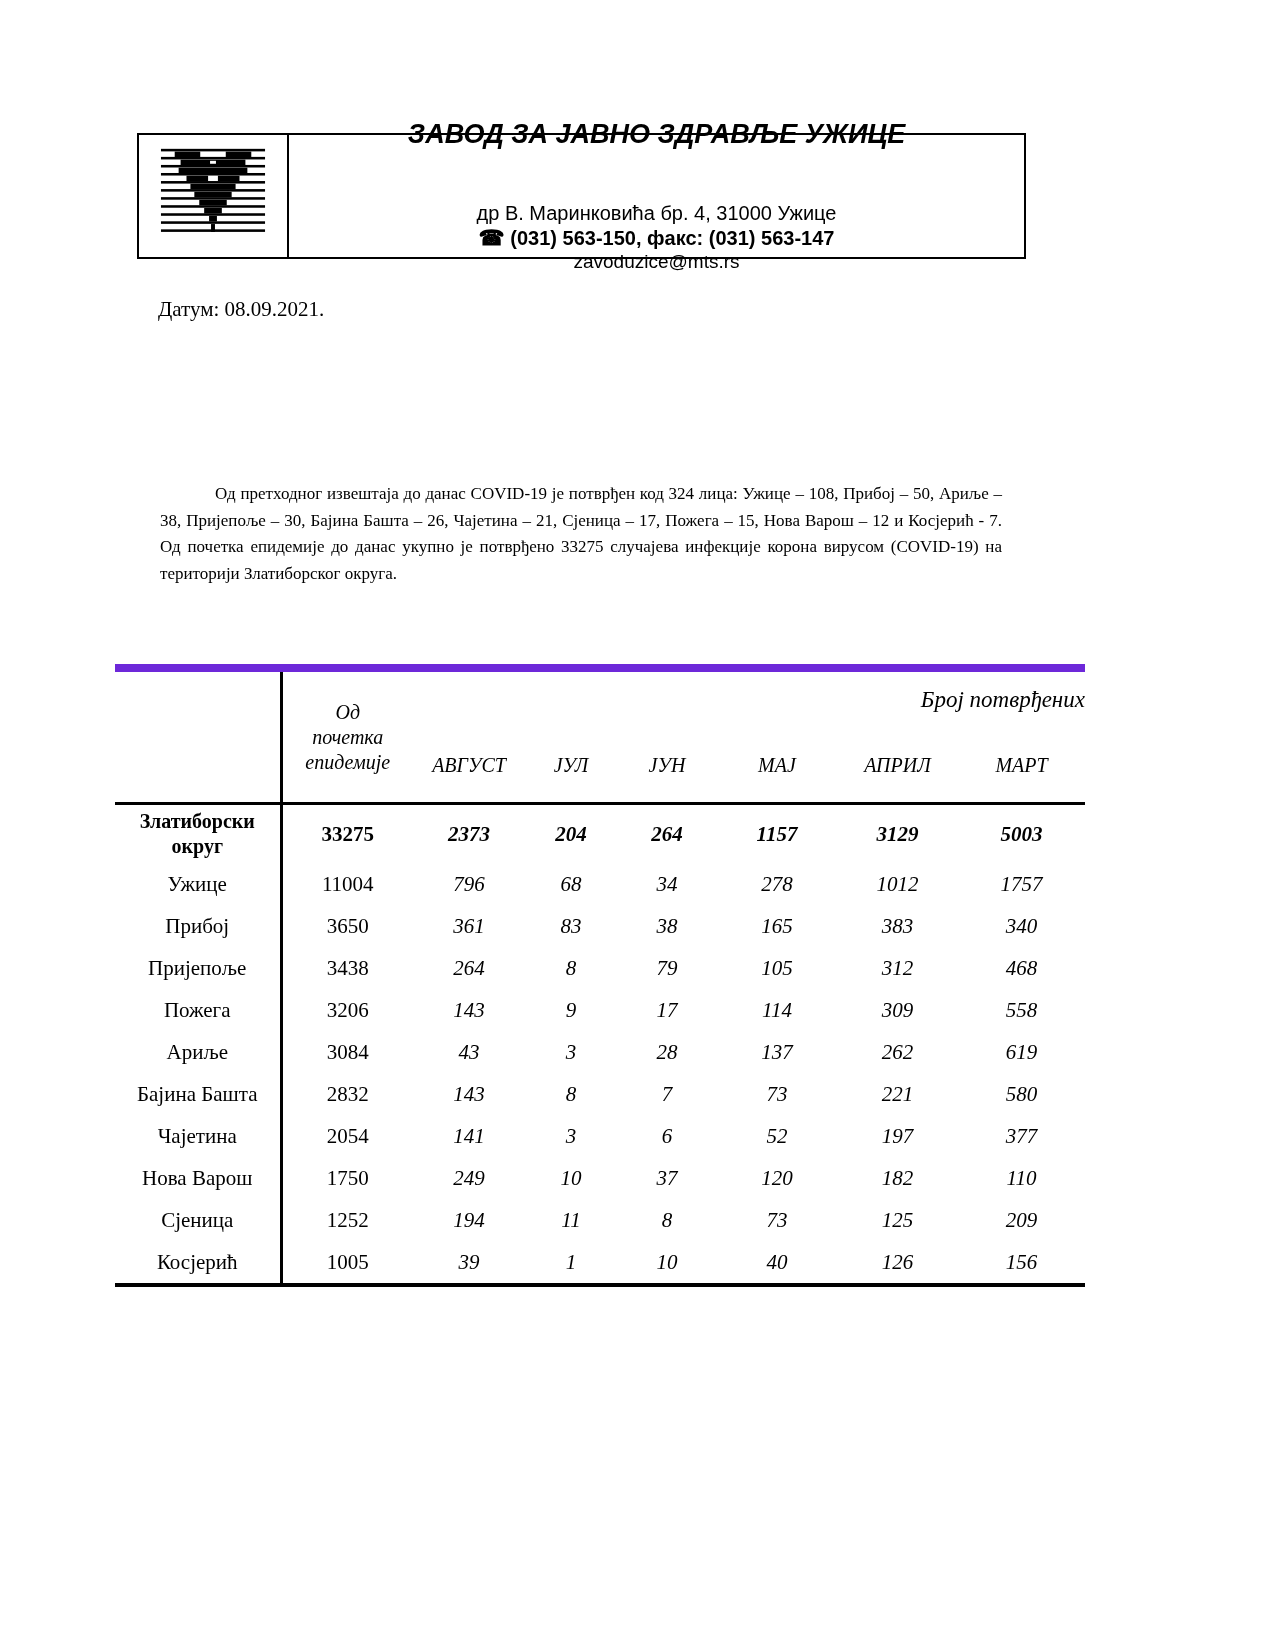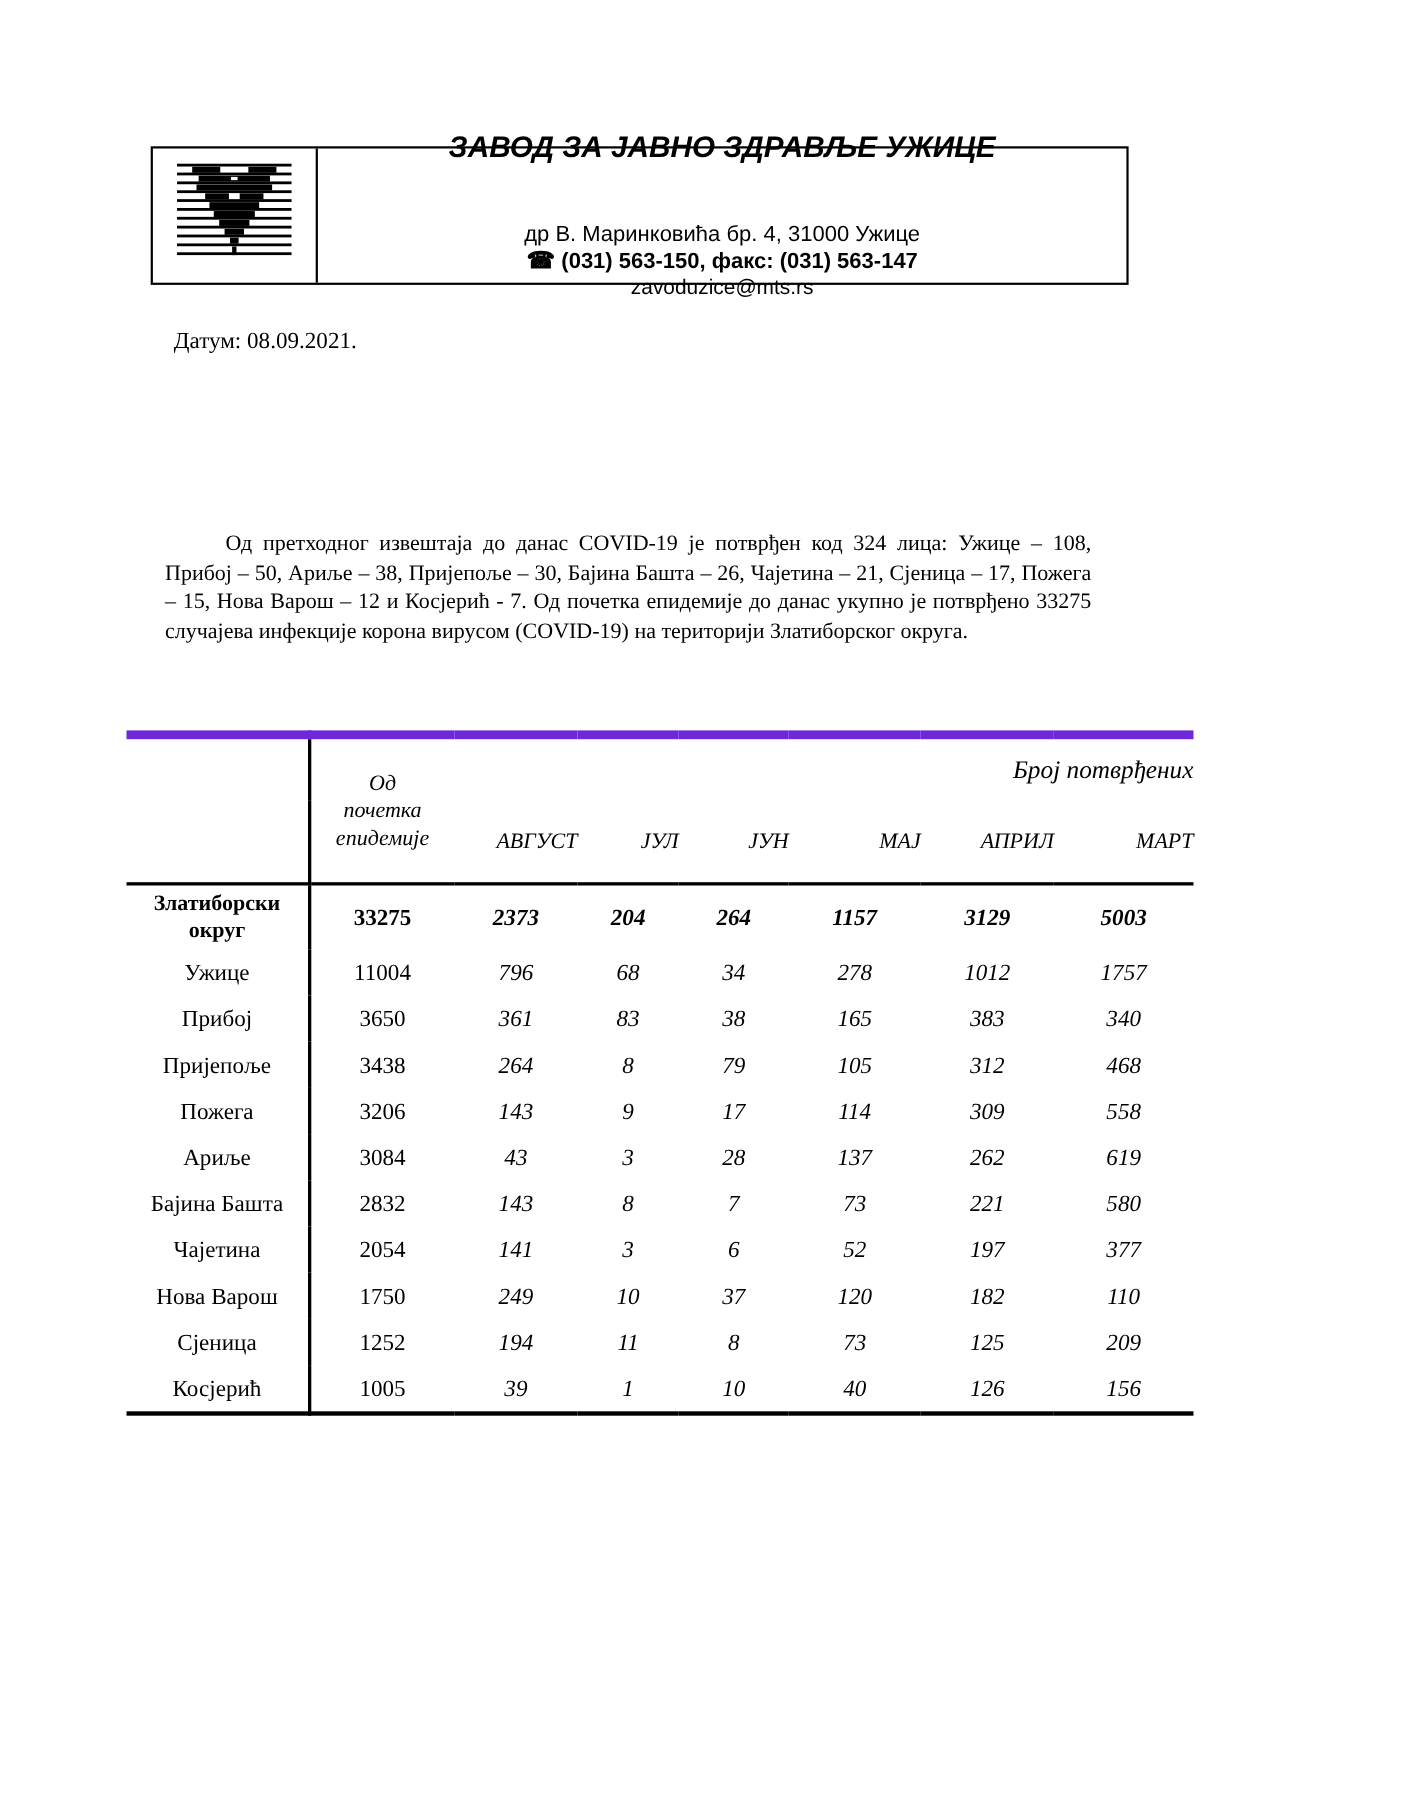--- a/index.html
+++ b/index.html
@@ -38,22 +38,22 @@
   .org-phone .phone-glyph{font-size:21px;}
   .org-email{font-size:19px;}
 
   
   .date-line{position:absolute;left:158px;top:297px;font-size:21px;}
   .doc-title{
     position:absolute;left:150px;top:392px;width:842px;
     text-align:center;font-size:21px;font-weight:bold;letter-spacing:1.5px;
   }
   .body-paragraph{
-    position:absolute;left:150px;top:481px;width:842px;
-    font-size:20px;line-height:26.6px;
+    position:absolute;left:160px;top:481px;width:842px;
+    font-size:17px;line-height:26.6px;
     text-align:justify;text-indent:55px;
   }
 
   
   .covid-table{
     position:absolute;left:115px;top:664px;
     width:970px;
     border-collapse:collapse;table-layout:fixed;
     border-top:8px solid #6d28d9;
     border-bottom:4px solid #000;
@@ -66,21 +66,21 @@
     font-size:23px;font-weight:bold;font-style:italic;
     padding-left:36px;
   }
   .since-header{
     vertical-align:middle;text-align:center;
     font-size:20px;font-weight:bold;font-style:italic;
     padding-top:18px;
   }
   .since-header .wrapbox{width:92px;margin:0 auto;line-height:25px;}
   .month-header{
-    height:74px;vertical-align:middle;text-align:right;
+    height:74px;vertical-align:middle;text-align:center;
     font-size:20px;font-weight:bold;font-style:italic;
     padding-bottom:4px;
   }
   .covid-table tbody td{
     text-align:center;vertical-align:middle;
     font-size:21px;height:42px;
   }
   .covid-table tbody .place-cell{font-size:21px;}
   .covid-table tbody .month-cell{font-style:italic;}
   .covid-table tbody tr.total-row td{font-weight:bold;height:58px;}

